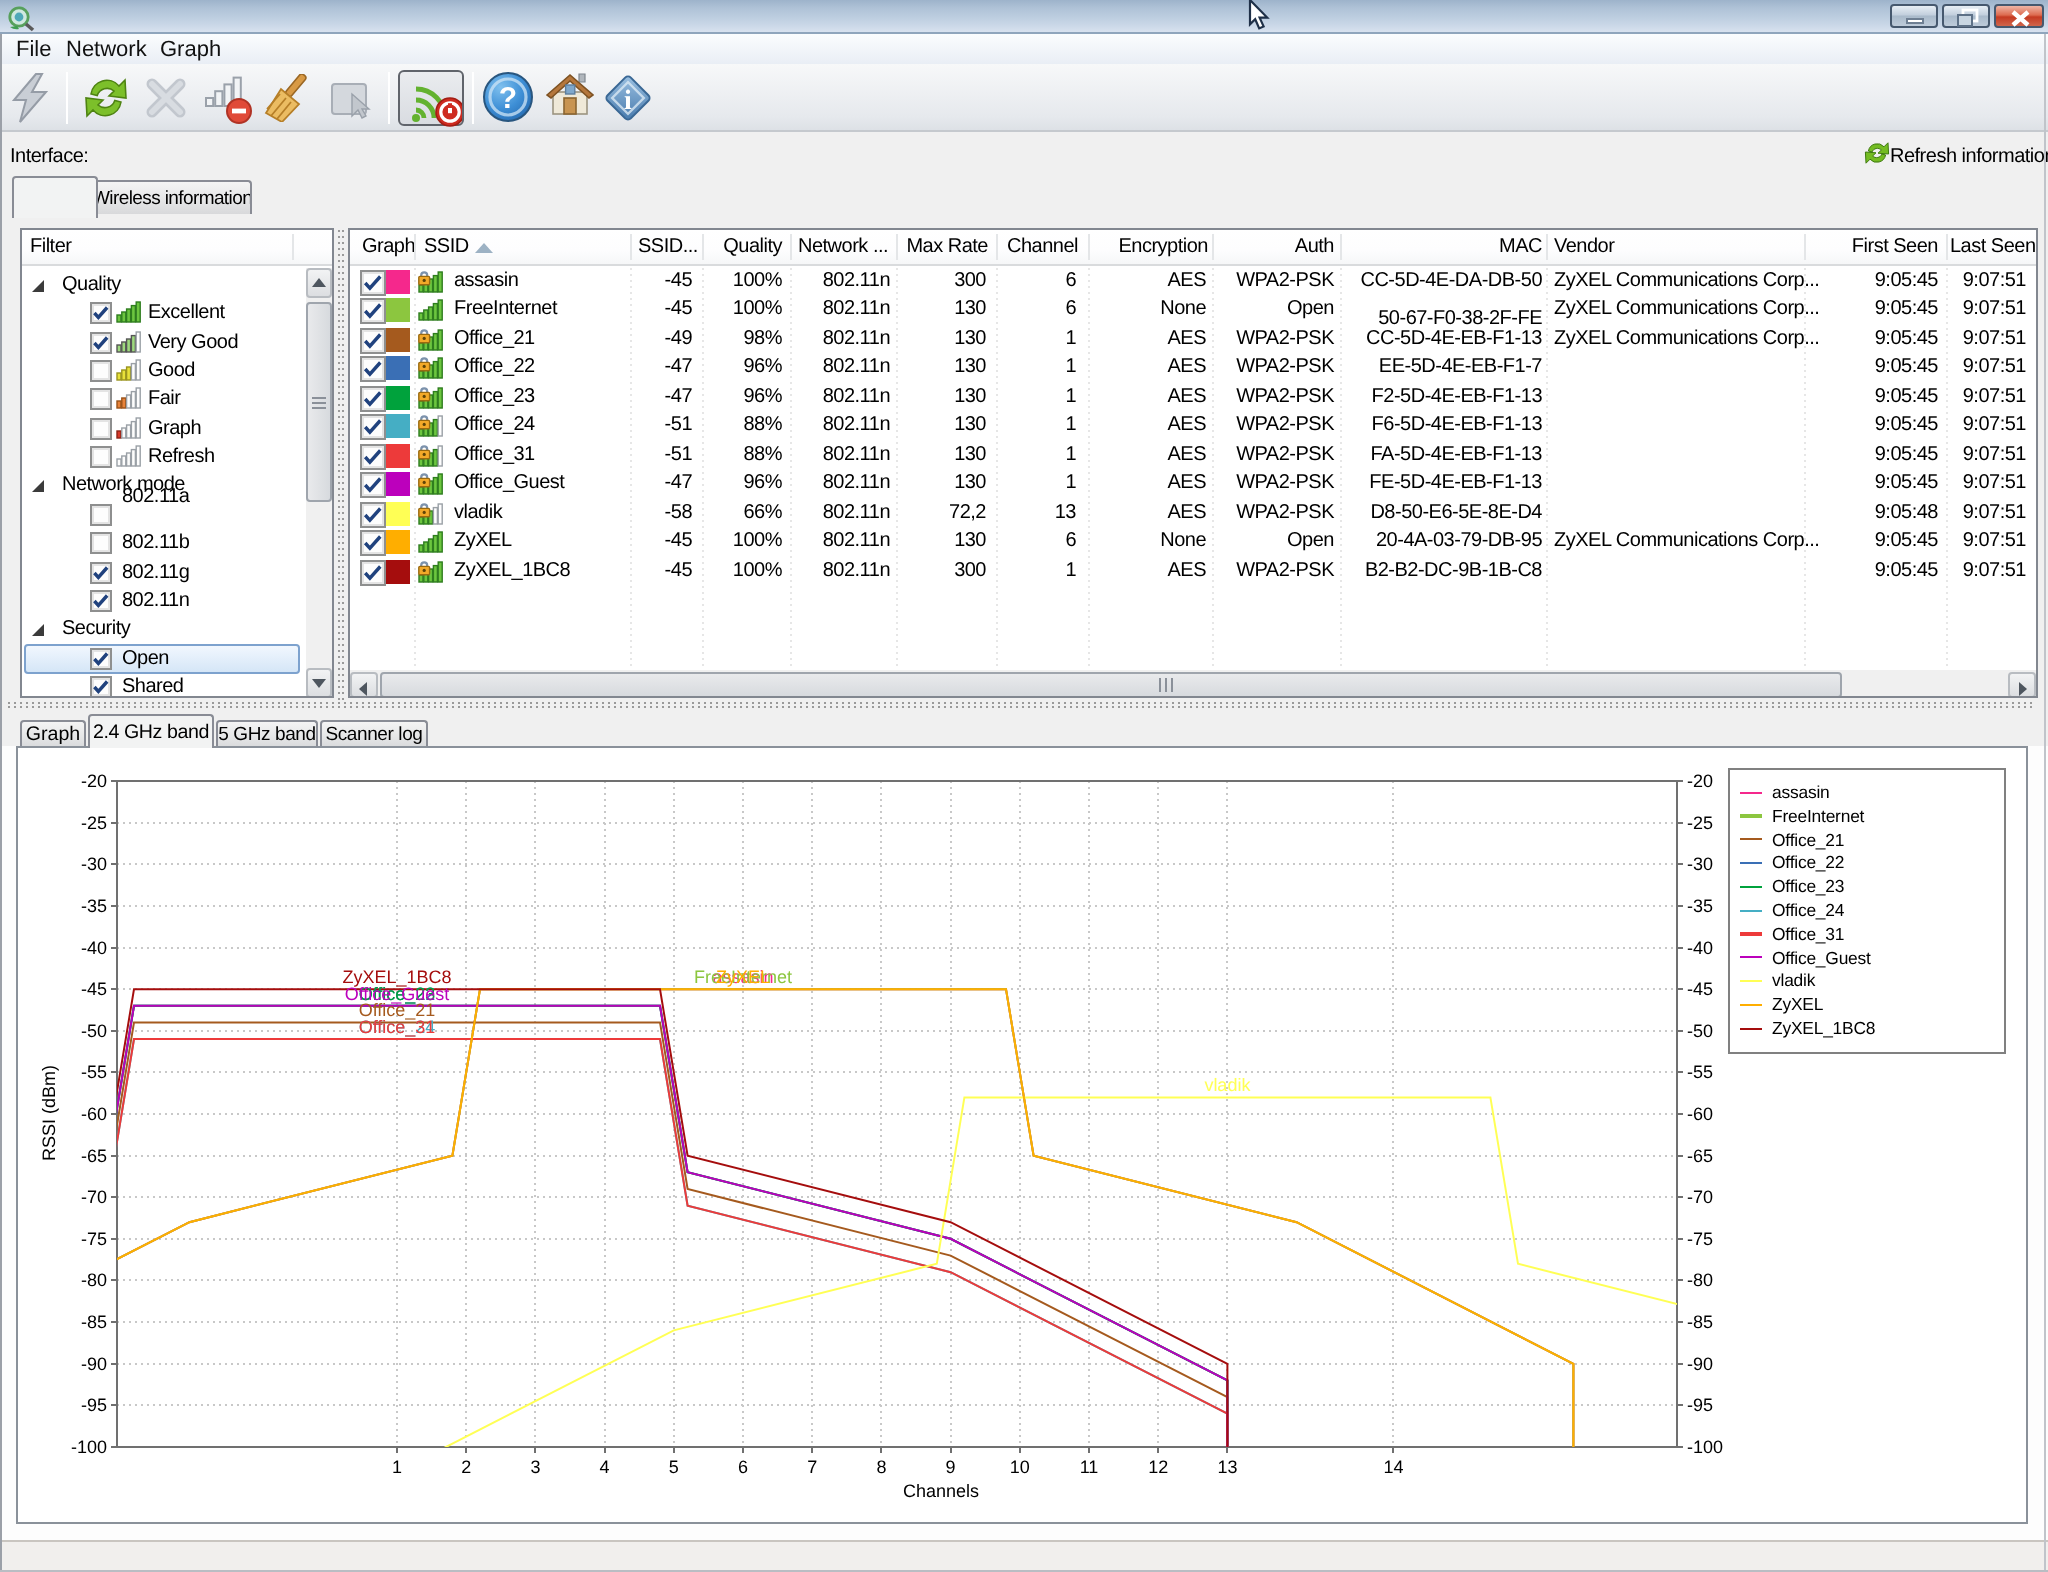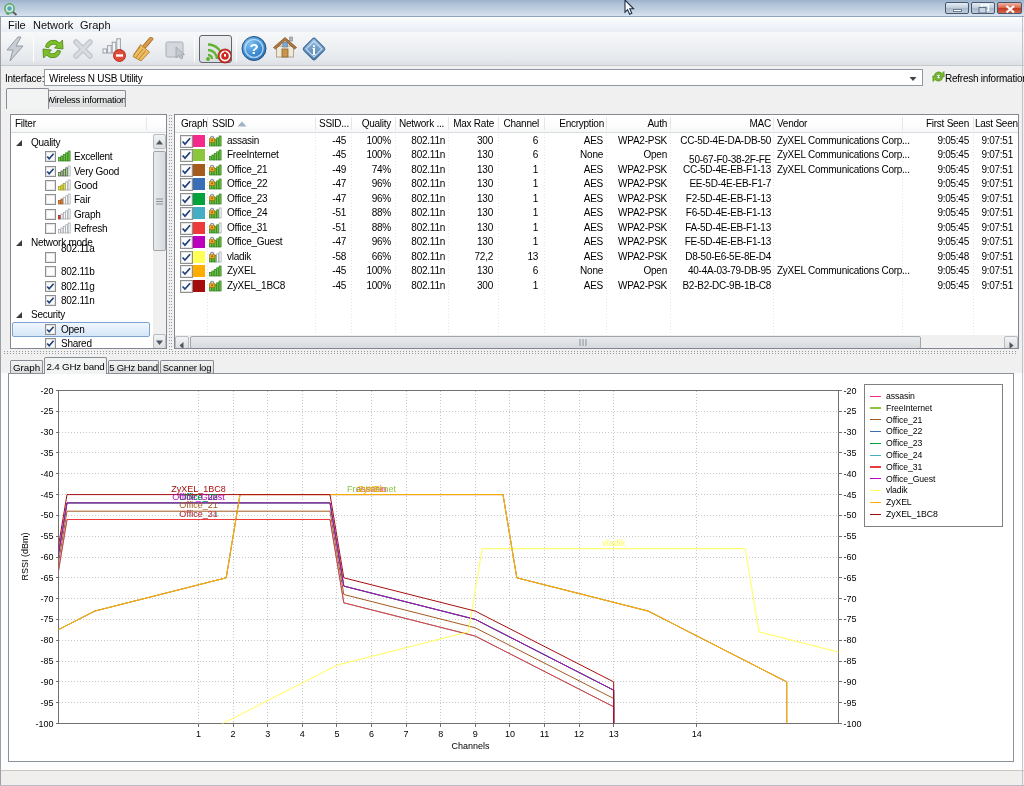--- a/index.html
+++ b/index.html
@@ -144,26 +144,20 @@
           <stop offset="1" stop-color="#4679AC"></stop>
         </linearGradient>
       </defs>
       <rect x="4.8" y="4.8" width="16.4" height="16.4" rx="2" transform="rotate(45 13 13)" fill="url(#diag)" stroke="#3A6895" stroke-width="1"></rect>
       <rect x="7.4" y="7.4" width="11.2" height="11.2" transform="rotate(45 13 13)" fill="none" stroke="#D9E8F4" stroke-width="1.2" opacity="0.8"></rect>
       <text x="13" y="18.5" font-family="Liberation Serif" font-size="14" font-weight="bold" fill="#fff" text-anchor="middle">i</text>
     </svg>
   </div>
 <div id="ifacerow" class="abs">
     <div class="t11 abs" style="left:5px;top:7px">Interface:</div>
-    <div id="combo" class="abs">
-      <div class="ctext">Wireless N USB Utility</div>
-      <div id="comboarrow"><svg width="16" height="13">
-          <polygon points="4.5,5 11.5,5 8,9" fill="#40454C"></polygon>
-        </svg></div>
-    </div>
     <svg class="abs" style="left:932px;top:4px" width="14" height="14">
       <g stroke="#3E7A10" stroke-width="0.5" fill="#74BC22">
         <path d="M2.2 5.5 A 4.5 4.5 0 0 1 10 3.4 L12 1.4 L12.3 7 L7 6.6 L8.7 5 A 2.9 2.9 0 0 0 4 6 Z"></path>
         <path d="M10.8 7.5 A 4.5 4.5 0 0 1 3 9.6 L1 11.6 L0.7 6 L6 6.4 L4.3 8 A 2.9 2.9 0 0 0 9 7 Z"></path>
       </g>
     </svg>
     <div class="t11 abs" style="left:945px;top:7px;font-size:10px">Refresh information</div>
   </div>
 <div class="tab on abs" style="left:6px;top:88px;width:43px;height:19px;padding-top:20px;font-size:16px">Scanner</div>
 <div class="tab off abs" style="left:45px;top:90px;width:81px;height:17px;padding-top:3px;font-size:9.5px;letter-spacing:-0.3px">Wireless information</div>
@@ -414,21 +408,21 @@
       <rect x="2.9" y="6" width="2" height="5" fill="#6CC63F" stroke="#2E7D1E" stroke-width="0.7"></rect>
       <rect x="5.3" y="4.5" width="2" height="6.5" fill="#6CC63F" stroke="#2E7D1E" stroke-width="0.7"></rect>
       <rect x="7.699999999999999" y="2.8000000000000007" width="2" height="8.2" fill="#6CC63F" stroke="#2E7D1E" stroke-width="0.7"></rect>
       <rect x="10.1" y="1" width="2" height="10" fill="#6CC63F" stroke="#2E7D1E" stroke-width="0.7"></rect>
       <path d="M1.6 3.4 v-0.7 a1.5 1.5 0 0 1 3 0 v0.7" fill="none" stroke="#7C92AC" stroke-width="1.1"></path>
       <rect x="0.4" y="3.2" width="5.4" height="4.2" rx="0.6" fill="#F2A929" stroke="#9A6A10" stroke-width="0.7"></rect>
       <circle cx="3.1" cy="5.2" r="0.8" fill="#5E4408"></circle>
     </svg>
     <div class="t11 abs" style="left:52px;top:48.900000000000006px">Office_21</div>
     <div class="t11 abs" style="right:672px;top:48.900000000000006px">-49</div>
-    <div class="t11 abs" style="right:627px;top:48.900000000000006px">74%</div>
+    <div class="t11 abs" style="right:627px;top:48.900000000000006px">98%</div>
     <div class="t11 abs" style="right:573px;top:48.900000000000006px">802.11n</div>
     <div class="t11 abs" style="right:525px;top:48.900000000000006px">130</div>
     <div class="t11 abs" style="right:480px;top:48.900000000000006px">1</div>
     <div class="t11 abs" style="right:415px;top:48.900000000000006px">AES</div>
     <div class="t11 abs" style="right:351px;top:48.900000000000006px">WPA2-PSK</div>
     <div class="t11 abs" style="right:247px;top:48.900000000000006px">CC-5D-4E-EB-F1-13</div>
     <div class="t11 abs" style="left:602px;top:48.900000000000006px">ZyXEL Communications Corp...</div>
     <div class="t11 abs" style="right:49px;top:48.900000000000006px">9:05:45</div>
     <div class="t11 abs" style="right:5px;top:48.900000000000006px">9:07:51</div>
     <svg class="abs" style="left:5px;top:63.35000000000001px" width="13" height="13">
@@ -607,21 +601,21 @@
       <rect x="10.1" y="1" width="2" height="10" fill="#6CC63F" stroke="#2E7D1E" stroke-width="0.7"></rect>
     </svg>
     <div class="t11 abs" style="left:52px;top:150.05px">ZyXEL</div>
     <div class="t11 abs" style="right:672px;top:150.05px">-45</div>
     <div class="t11 abs" style="right:627px;top:150.05px">100%</div>
     <div class="t11 abs" style="right:573px;top:150.05px">802.11n</div>
     <div class="t11 abs" style="right:525px;top:150.05px">130</div>
     <div class="t11 abs" style="right:480px;top:150.05px">6</div>
     <div class="t11 abs" style="right:415px;top:150.05px">None</div>
     <div class="t11 abs" style="right:351px;top:150.05px">Open</div>
-    <div class="t11 abs" style="right:247px;top:150.05px">40-4A-03-79-DB-95</div>
+    <div class="t11 abs" style="right:247px;top:150.05px">20-4A-03-79-DB-95</div>
     <div class="t11 abs" style="left:602px;top:150.05px">ZyXEL Communications Corp...</div>
     <div class="t11 abs" style="right:49px;top:150.05px">9:05:45</div>
     <div class="t11 abs" style="right:5px;top:150.05px">9:07:51</div>
     <svg class="abs" style="left:5px;top:164.5px" width="13" height="13">
       <rect x="0.5" y="0.5" width="12" height="12" fill="#F3F3F3" stroke="#8E8F8F"></rect>
       <rect x="1.5" y="1.5" width="10" height="10" fill="#FDFDFD" stroke="#E4E4E4" stroke-width="1"></rect>
       <path d="M2.6 6.5 L4.94 9.1 L10.14 3.25" stroke="#20427E" stroke-width="1.7" fill="none"></path>
     </svg>
     <div class="abs" style="left:18px;top:164.5px;width:12px;height:12px;background:#A50D0D"></div>
     <svg class="abs" style="left:34px;top:164.5px" width="13" height="13">

